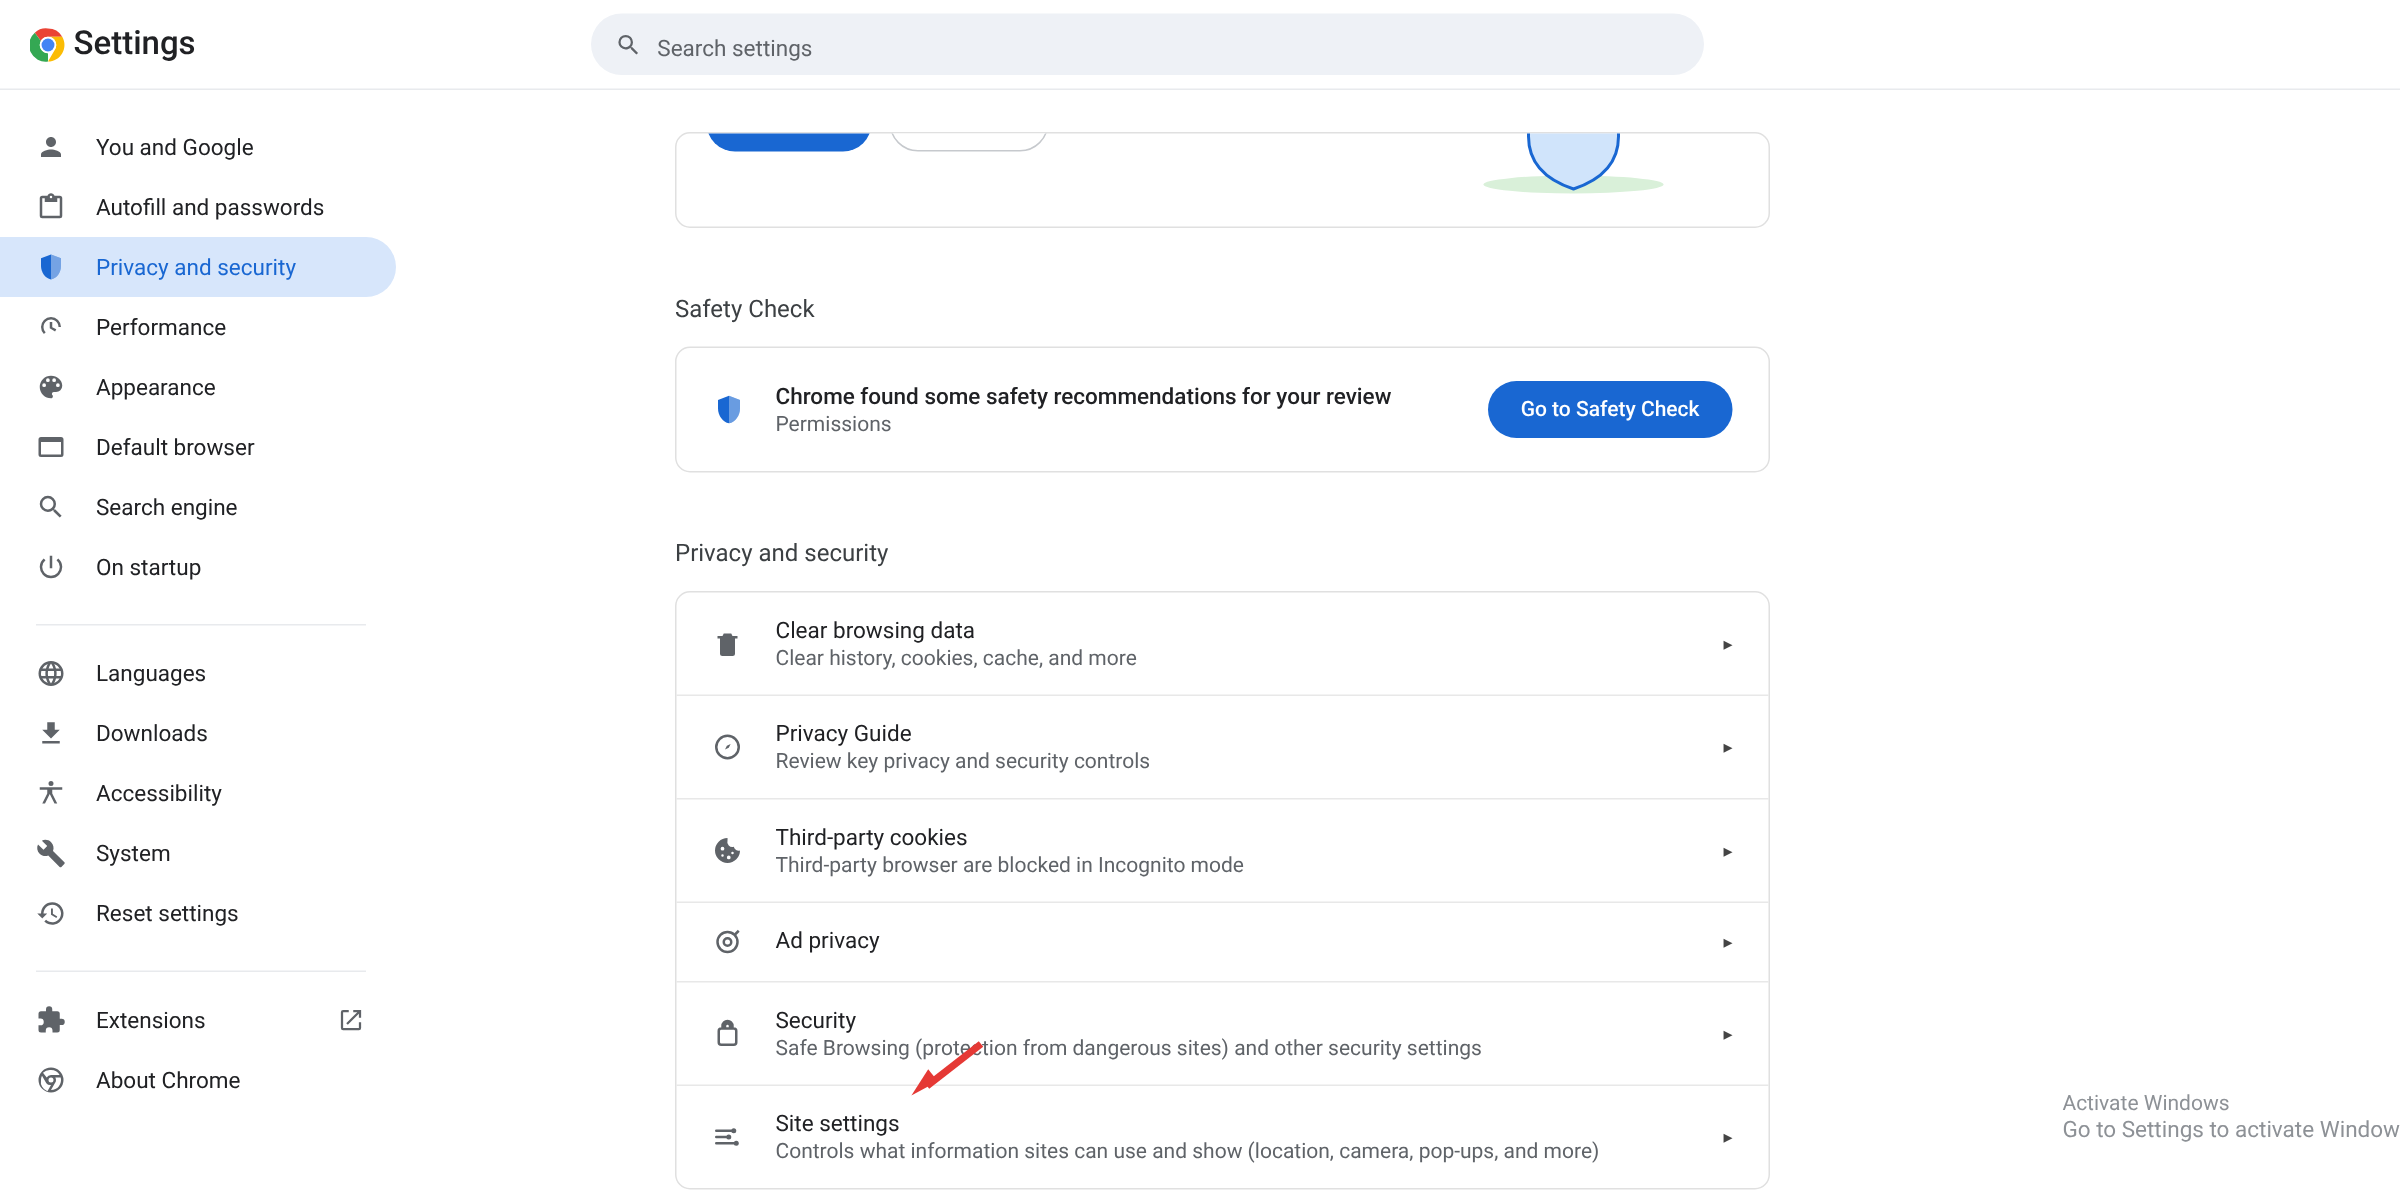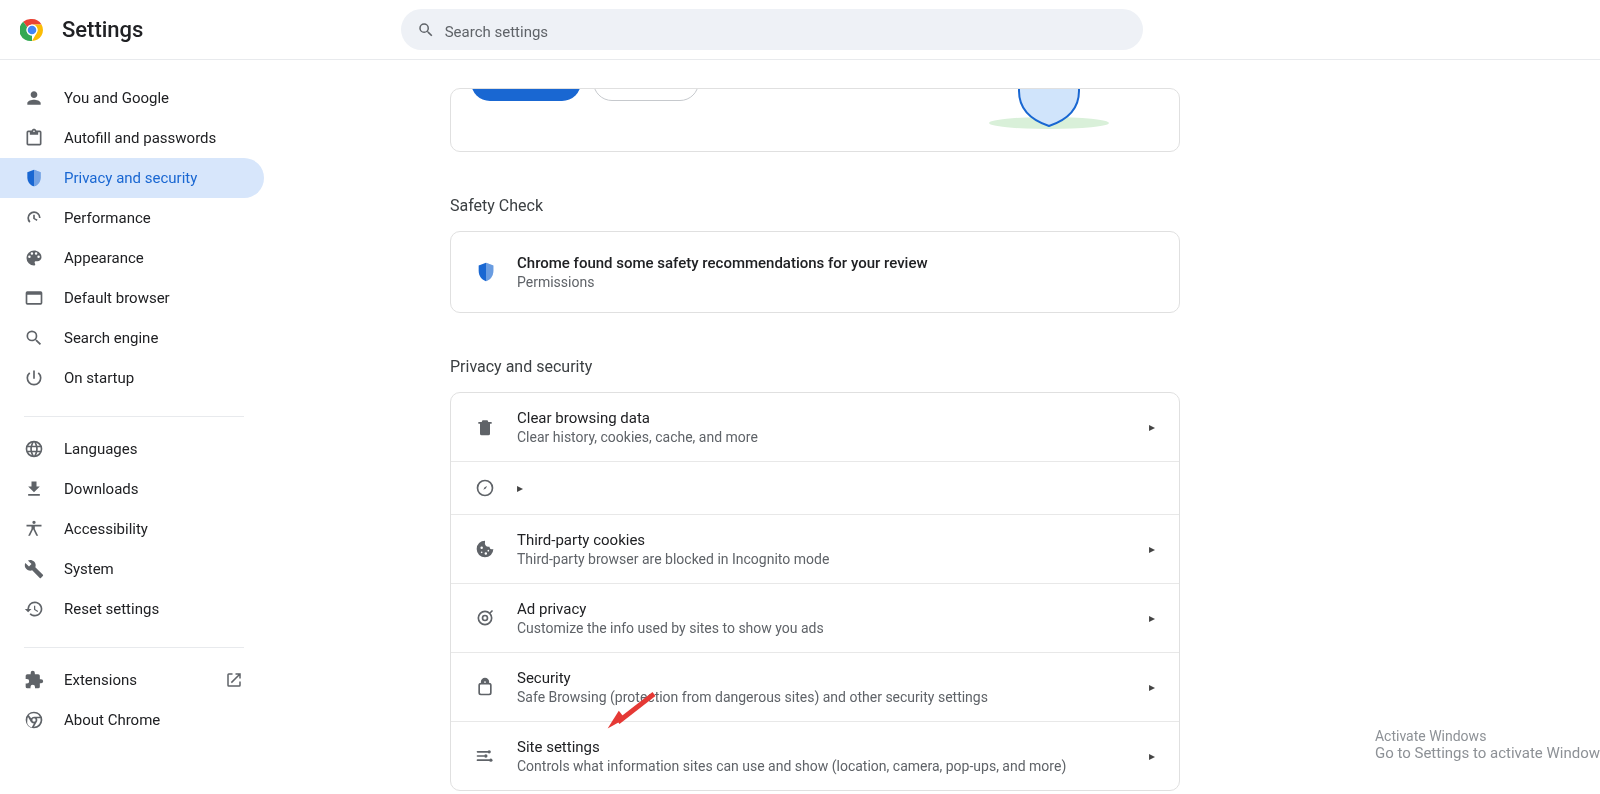--- a/index.html
+++ b/index.html
@@ -19,21 +19,21 @@
     .header {
       display: flex;
       align-items: center;
       height: 60px;
       border-bottom: 1px solid #e8eaed;
       padding: 0 20px;
     }
     .logo-wrap {
       display: flex;
       align-items: center;
-      gap: 18px;
+      gap: 5px;
     }
     .chrome-logo {
       width: 24px;
       height: 24px;
     }
     .header-title {
       font-size: 22px;
       font-weight: 500;
       color: #202124;
     }
@@ -460,20 +460,21 @@
         <span class="shield-icon-wrap">
           <svg viewBox="0 0 24 24" width="22" height="22">
               <path fill="#1967d2" d="M12 2 4 5v6c0 5.25 3.4 10.12 8 11 4.6-.88 8-5.75 8-11V5l-8-3z"></path>
               <path fill="#fff" d="M12 2v20c4.6-.88 8-5.75 8-11V5l-8-3z" opacity=".35"></path>
             </svg>
         </span>
         <div class="safety-text">
           <div class="safety-title">Chrome found some safety recommendations for your review</div>
           <div class="safety-sub">Permissions</div>
         </div>
+        <button class="btn-goto">Go to Safety Check</button>
       </div>
 
       <div class="section-heading">Privacy and security</div>
       <div class="card list-card">
 
         <div class="list-row">
           <span class="list-icon">
               <svg viewBox="0 0 24 24" width="20" height="20">
                 <path d="M6 7h12v13a2 2 0 0 1-2 2H8a2 2 0 0 1-2-2zM9 4h6l1 2h4v2H4V6h4z"></path>
               </svg>
@@ -485,20 +486,24 @@
           <span class="arrow-right">▸</span>
         </div>
 
         <div class="list-row">
           <span class="list-icon">
               <svg viewBox="0 0 24 24" width="20" height="20">
                 <circle cx="12" cy="12" r="9" fill="none" stroke="#5f6368" stroke-width="2"></circle>
                 <path d="m14.5 9.5-3 1.5-1.5 3 3-1.5z" fill="#5f6368"></path>
               </svg>
             </span>
+          <div class="list-text">
+            <div class="list-title">Privacy Guide</div>
+            <div class="list-sub">Review key privacy and security controls</div>
+          </div>
           <span class="arrow-right">▸</span>
         </div>
 
         <div class="list-row">
           <span class="list-icon">
               <svg viewBox="0 0 24 24" width="20" height="20">
                 <path d="M12 2a10 10 0 0 0 0 20 10 10 0 0 0 10-10 4 4 0 0 1-5-3 4 4 0 0 1-5-5 9.7 9.7 0 0 0 0-2zM8 9a1.5 1.5 0 1 1 0 3 1.5 1.5 0 0 1 0-3zm0 6a1 1 0 1 1 0 2 1 1 0 0 1 0-2zm5 1a1.5 1.5 0 1 1 0 3 1.5 1.5 0 0 1 0-3zm3-3a1 1 0 1 1 0 2 1 1 0 0 1 0-2z"></path>
               </svg>
             </span>
           <div class="list-text">
@@ -511,21 +516,20 @@
         <div class="list-row">
           <span class="list-icon">
               <svg viewBox="0 0 24 24" width="20" height="20">
                 <circle cx="12" cy="12" r="8" fill="none" stroke="#5f6368" stroke-width="2"></circle>
                 <circle cx="12" cy="12" r="3" fill="none" stroke="#5f6368" stroke-width="2"></circle>
                 <path d="M18 6l3-3" stroke="#5f6368" stroke-width="2"></path>
               </svg>
             </span>
           <div class="list-text">
             <div class="list-title">Ad privacy</div>
-            <div class="list-sub">Customize the info used by sites to show you ads</div>
           </div>
           <span class="arrow-right">▸</span>
         </div>
 
         <div class="list-row">
           <span class="list-icon">
               <svg viewBox="0 0 24 24" width="20" height="20">
                 <path d="M17 8h-1V6a4 4 0 0 0-8 0v2H7a2 2 0 0 0-2 2v9a2 2 0 0 0 2 2h10a2 2 0 0 0 2-2v-9a2 2 0 0 0-2-2zm-7-2a2 2 0 0 1 4 0v2h-4z" fill="none" stroke="#5f6368" stroke-width="2"></path>
               </svg>
             </span>

